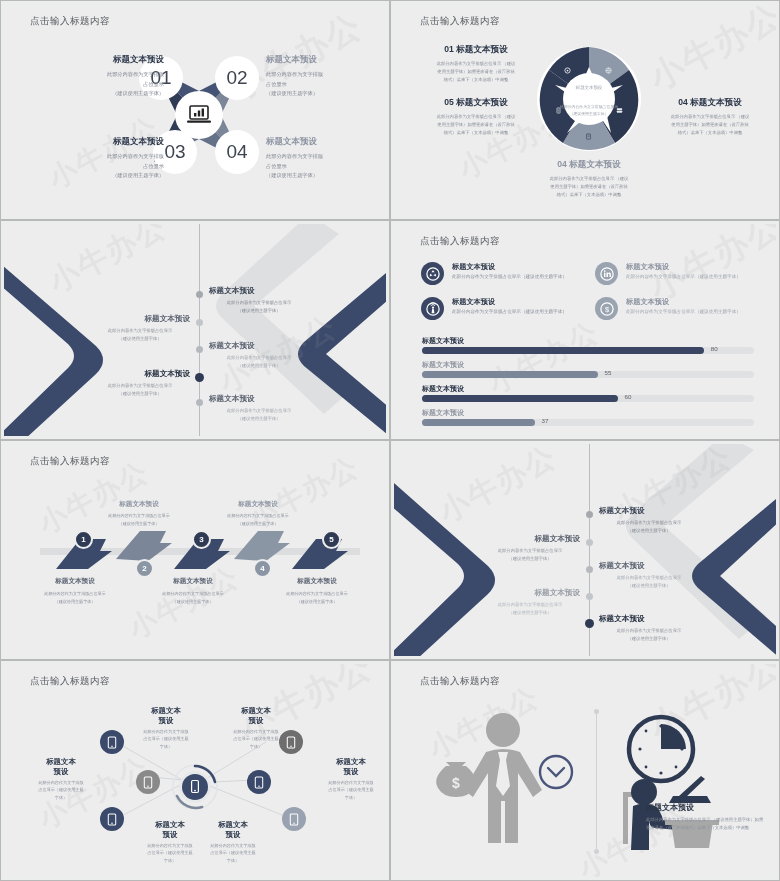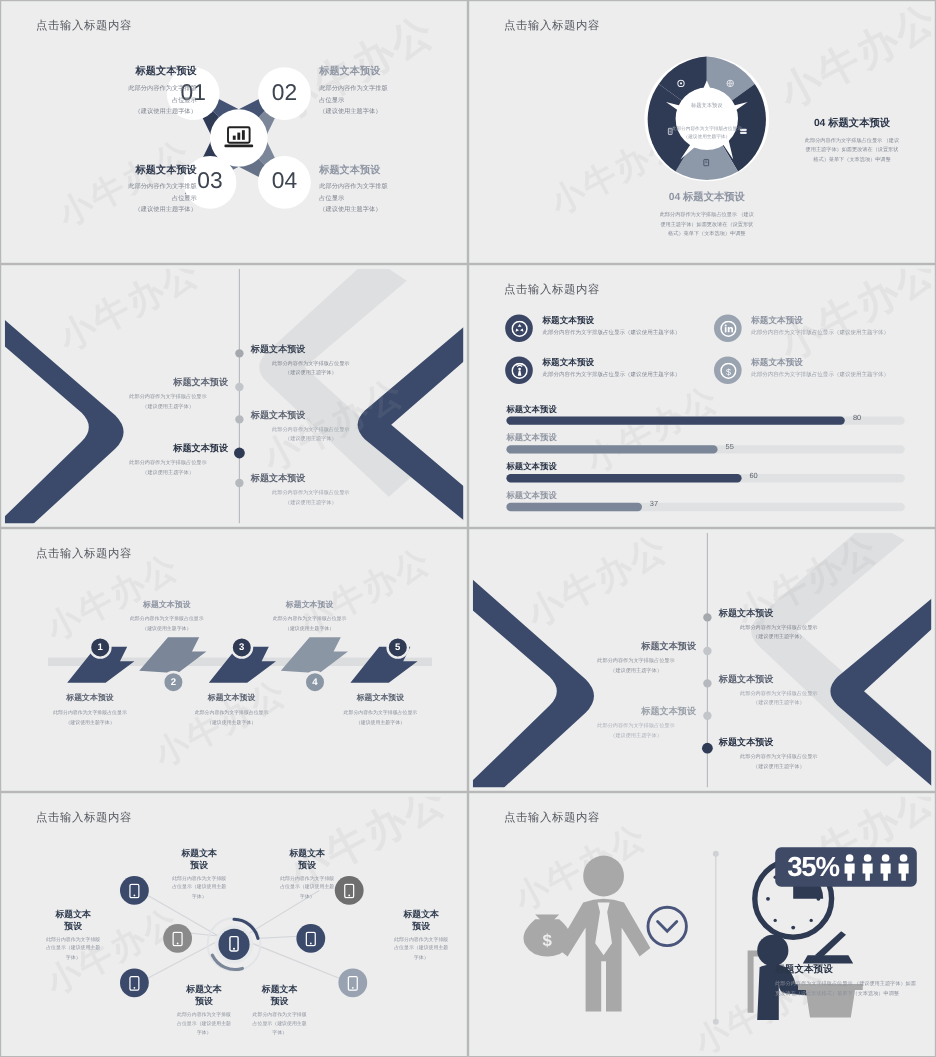--- a/index.html
+++ b/index.html
@@ -204,28 +204,40 @@
             </svg></span>
       <div style="position:absolute;left:18px;top:48px;width:76px;">
         <div class="s2-hubh">标题文本预设</div>
       </div>
       <div style="position:absolute;left:14px;top:66px;width:84px;">
         <div class="s2-hubp" style="white-space:pre-line">此部分内容作为文字排版占位显示
 （建议使用主题字体）</div>
       </div>
     </div>
 
+    <div class="s2-col" style="left:22px;top:40px;text-align:center;">
+      <div class="s2-h d"><span>01</span>&nbsp;<span>标题文本预设</span></div>
+      <div class="s2-p" style="white-space:pre-line">此部分内容作为文字排版占位显示 （建议
+使用主题字体）如需更改请在（设置形状
+格式）菜单下（文本选项）中调整</div>
+    </div>
     <div class="s2-col" style="left:256px;top:93px;text-align:center;">
       <div class="s2-h d"><span>04</span>&nbsp;<span>标题文本预设</span></div>
       <div class="s2-p" style="white-space:pre-line">此部分内容作为文字排版占位显示 （建议
 使用主题字体）如需更改请在（设置形状
 格式）菜单下（文本选项）中调整</div>
     </div>
     <div class="s2-col" style="left:135px;top:155px;text-align:center;">
       <div class="s2-h g"><span>04</span>&nbsp;<span>标题文本预设</span></div>
+      <div class="s2-p" style="white-space:pre-line">此部分内容作为文字排版占位显示 （建议
+使用主题字体）如需更改请在（设置形状
+格式）菜单下（文本选项）中调整</div>
+    </div>
+    <div class="s2-col" style="left:22px;top:93px;text-align:center;">
+      <div class="s2-h d"><span>05</span>&nbsp;<span>标题文本预设</span></div>
       <div class="s2-p" style="white-space:pre-line">此部分内容作为文字排版占位显示 （建议
 使用主题字体）如需更改请在（设置形状
 格式）菜单下（文本选项）中调整</div>
     </div>
    </div>
   </div>
 
   <div class="slide">
    <div class="slide-inner">
     <svg style="position:absolute;left:0;top:0;" width="390" height="215">
@@ -633,43 +645,20 @@
         <path d="M24 102 q11 -5 22 0 q6 5 8 14 l16 2 v8 l-24 -2 q-6 -1 -6 -8 v30 h-18 z" fill="#2e3a52"></path>
 
         <path d="M62 118 h42 l-4 26 h-34 z" fill="#a8a8a8"></path>
         <path d="M56 116 h54 v5 h-54z" fill="#a8a8a8"></path>
 
         <path d="M70 92 l22 -20 l4 3 l-20 19 z" fill="#2e3a52"></path>
         <path d="M64 92 h34 l4 7 h-42z" fill="#2e3a52"></path>
       </g>
     </svg>
 
-    <div class="pct-box" style="left:252px;top:42px;width:118px;height:33px;background:#3e4a66;">
-      <span class="pct-num">35%</span>
-      <svg width="62" height="24" viewBox="0 0 62 24" style="margin-left:2px;">
-        <g fill="#ffffff">
-          <g>
-                <circle cx="7" cy="4" r="3.2"></circle>
-                <path d="M2.8 8.6h8.4v8.4H8.9V23H5.1v-6H2.8z"></path>
-              </g>
-          <g transform="translate(15,0)">
-                <circle cx="7" cy="4" r="3.2"></circle>
-                <path d="M2.8 8.6h8.4v8.4H8.9V23H5.1v-6H2.8z"></path>
-              </g>
-          <g transform="translate(30,0)">
-                <circle cx="7" cy="4" r="3.2"></circle>
-                <path d="M2.8 8.6h8.4v8.4H8.9V23H5.1v-6H2.8z"></path>
-              </g>
-          <g transform="translate(45,0)">
-                <circle cx="7" cy="4" r="3.2"></circle>
-                <path d="M2.8 8.6h8.4v8.4H8.9V23H5.1v-6H2.8z"></path>
-              </g>
-        </g>
-      </svg>
-    </div>
 
 
     <div class="s8-h" style="left:252px;top:138px;">标题文本预设</div>
     <div class="s8-p" style="left:252px;top:152px;white-space:pre-line;">此部分内容作为文字排版占位显示 （建议使用主题字体）如需
 更改请在（设置形状格式）菜单下（文本选项）中调整</div>
    </div>
   </div>
 
 </div>
 

